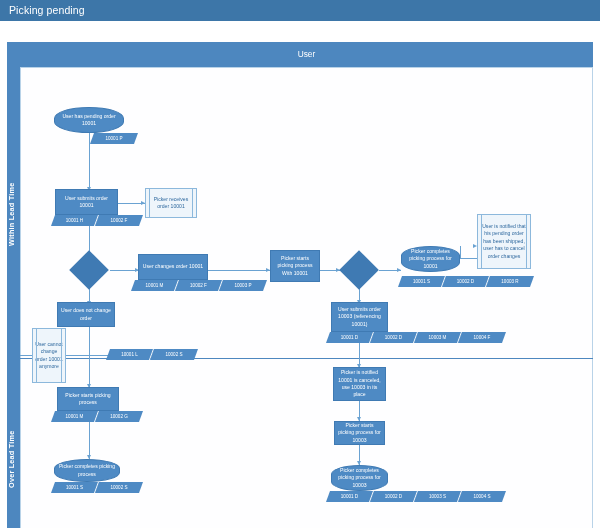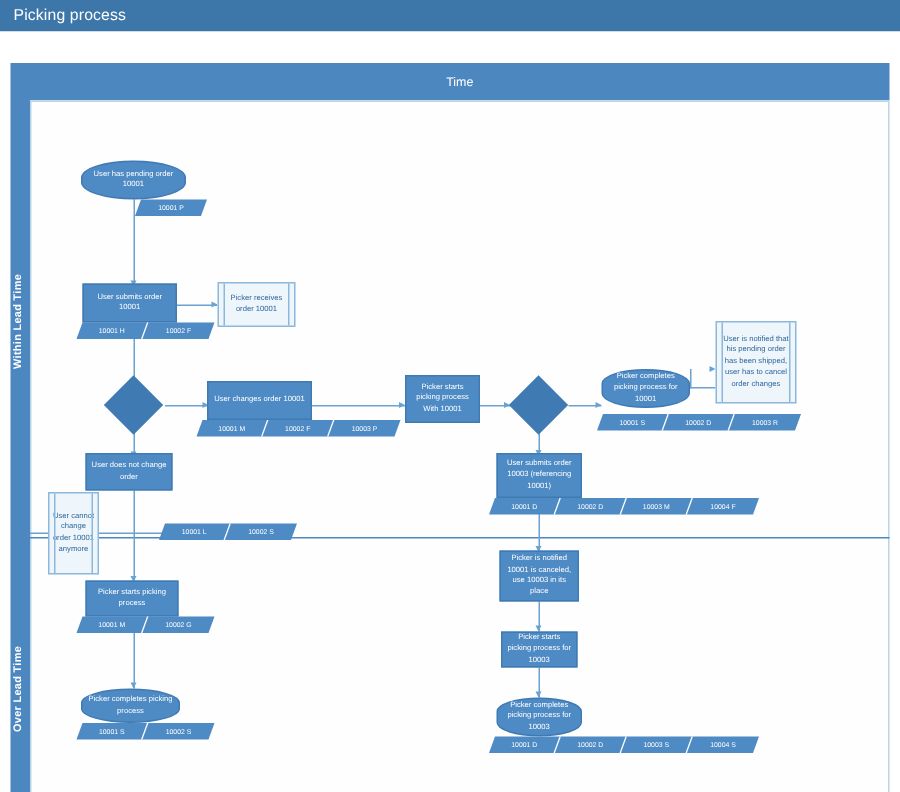--- a/index.html
+++ b/index.html
@@ -115,31 +115,31 @@
     border-bottom:2.5px solid transparent;
     border-left:4px solid #6aa2d2;
   }
 </style>
 </head>
 <body>
 
 <div id="root">
 
   <div class="titlebar">
-    <span>Picking process</span>
+    <span>Picking pending</span>
   </div>
 
   <div class="canvas">
 
     <div class="lane-rail">
       <div class="lane-label within">Within Lead Time</div>
       <div class="lane-label over">Over Lead Time</div>
     </div>
 
-    <div class="time-band">Time</div>
+    <div class="time-band">User</div>
 
     <div class="plot"></div>
     <div class="lane-sep"></div>
 
     <div class="conn v" style="left:89px;top:112px;height:56px;"></div>
     <div class="arrow down" style="left:86.5px;top:166px;"></div>
 
     <div class="conn h" style="left:118px;top:182px;width:27px;"></div>
     <div class="arrow right" style="left:141px;top:179.5px;"></div>
 

